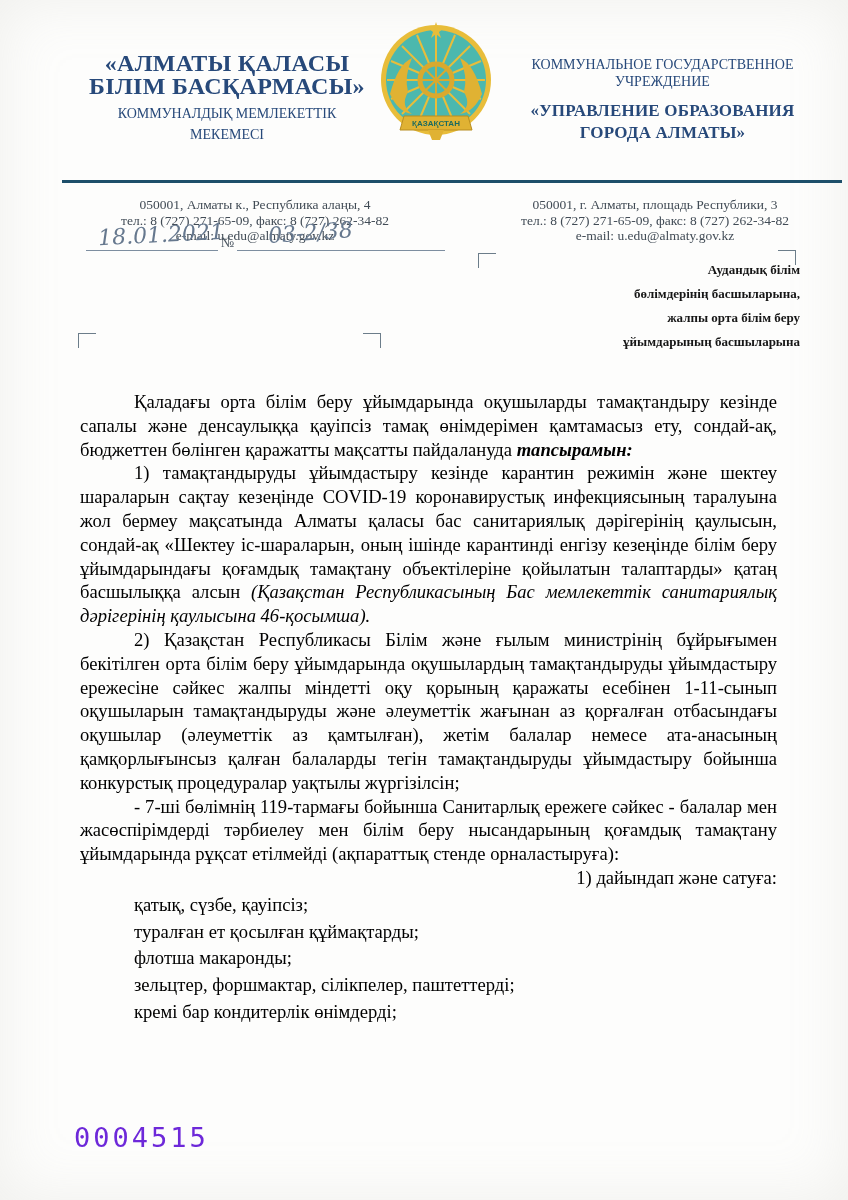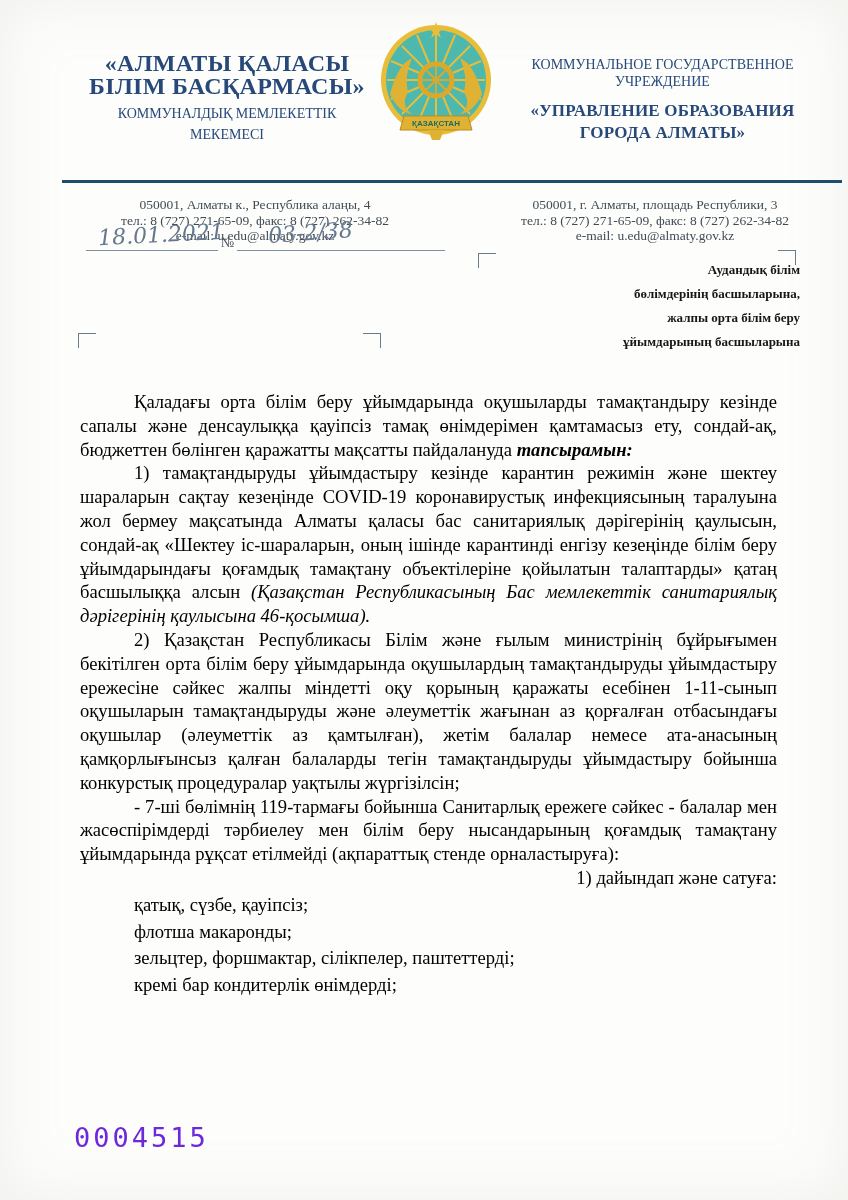--- a/index.html
+++ b/index.html
@@ -164,20 +164,21 @@
     <div>ұйымдарының басшыларына</div>
   </div>
 
   <div class="body-text">
     <p><span>Қаладағы орта білім беру ұйымдарында оқушыларды тамақтандыру кезінде сапалы және денсаулыққа қауіпсіз тамақ өнімдерімен қамтамасыз ету, сондай-ақ, бюджеттен бөлінген қаражатты мақсатты пайдалануда </span><b><i>тапсырамын:</i></b></p>
     <p><span>1)  тамақтандыруды ұйымдастыру кезінде карантин режимін және шектеу шараларын сақтау кезеңінде COVID-19 коронавирустық инфекциясының таралуына жол бермеу мақсатында Алматы қаласы бас санитариялық дәрігерінің қаулысын, сондай-ақ «Шектеу іс-шараларын, оның ішінде карантинді енгізу кезеңінде білім беру ұйымдарындағы қоғамдық тамақтану объектілеріне қойылатын талаптарды» қатаң басшылыққа алсын </span><i>(Қазақстан Республикасының Бас мемлекеттік санитариялық дәрігерінің қаулысына 46-қосымша).</i></p>
     <p>2)  Қазақстан Республикасы Білім және ғылым министрінің бұйрығымен бекітілген орта білім беру ұйымдарында оқушылардың тамақтандыруды ұйымдастыру ережесіне сәйкес жалпы міндетті оқу қорының қаражаты есебінен 1-11-сынып оқушыларын тамақтандыруды және әлеуметтік жағынан аз қорғалған отбасындағы оқушылар (әлеуметтік аз қамтылған), жетім балалар немесе ата-анасының қамқорлығынсыз қалған балаларды тегін тамақтандыруды ұйымдастыру бойынша конкурстық процедуралар уақтылы жүргізілсін;</p>
     <p>- 7-ші бөлімнің 119-тармағы бойынша Санитарлық ережеге сәйкес - балалар мен жасөспірімдерді тәрбиелеу мен білім беру нысандарының қоғамдық тамақтану ұйымдарында рұқсат етілмейді (ақпараттық стенде орналастыруға):</p>
     <p class="noj">1)  дайындап және сатуға:</p>
     <p class="banned-item">қатық, сүзбе, қауіпсіз;</p>
+    <p class="banned-item">туралған ет қосылған құймақтарды;</p>
     <p class="banned-item">флотша макаронды;</p>
     <p class="banned-item">зельцтер, форшмактар, сілікпелер, паштеттерді;</p>
     <p class="banned-item">кремі бар кондитерлік өнімдерді;</p>
   </div>
 
   <div class="stamp">0004515</div>
 
 </div>
 
 </body></html>

